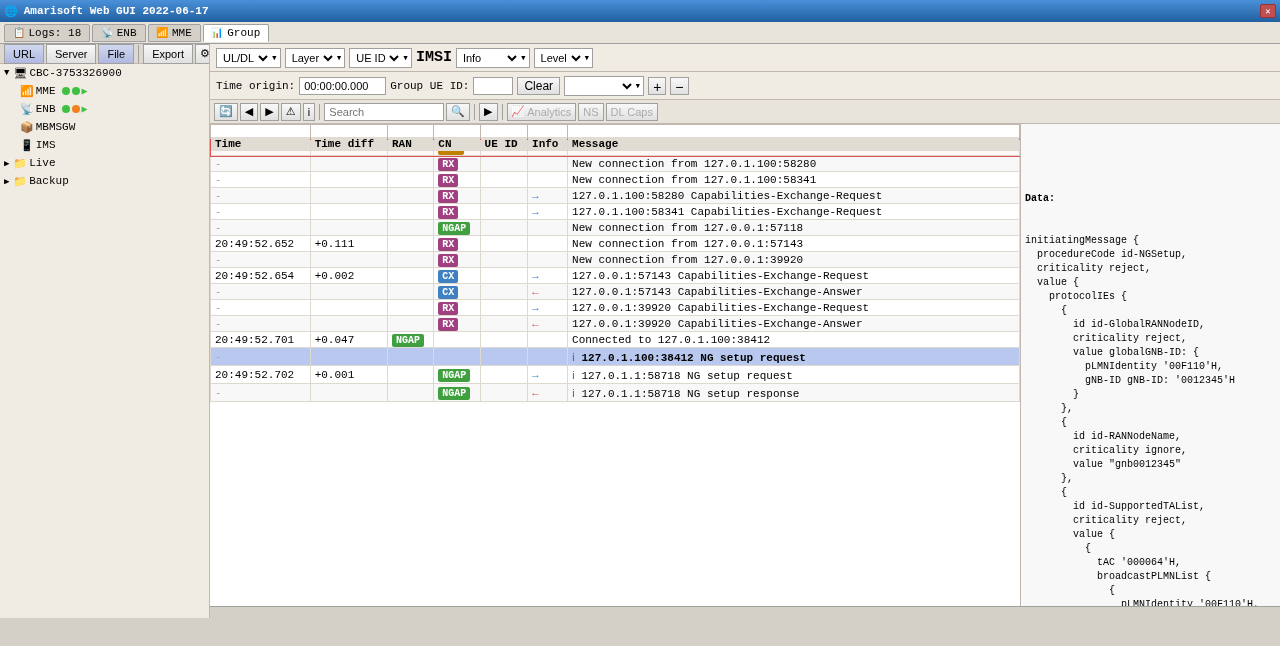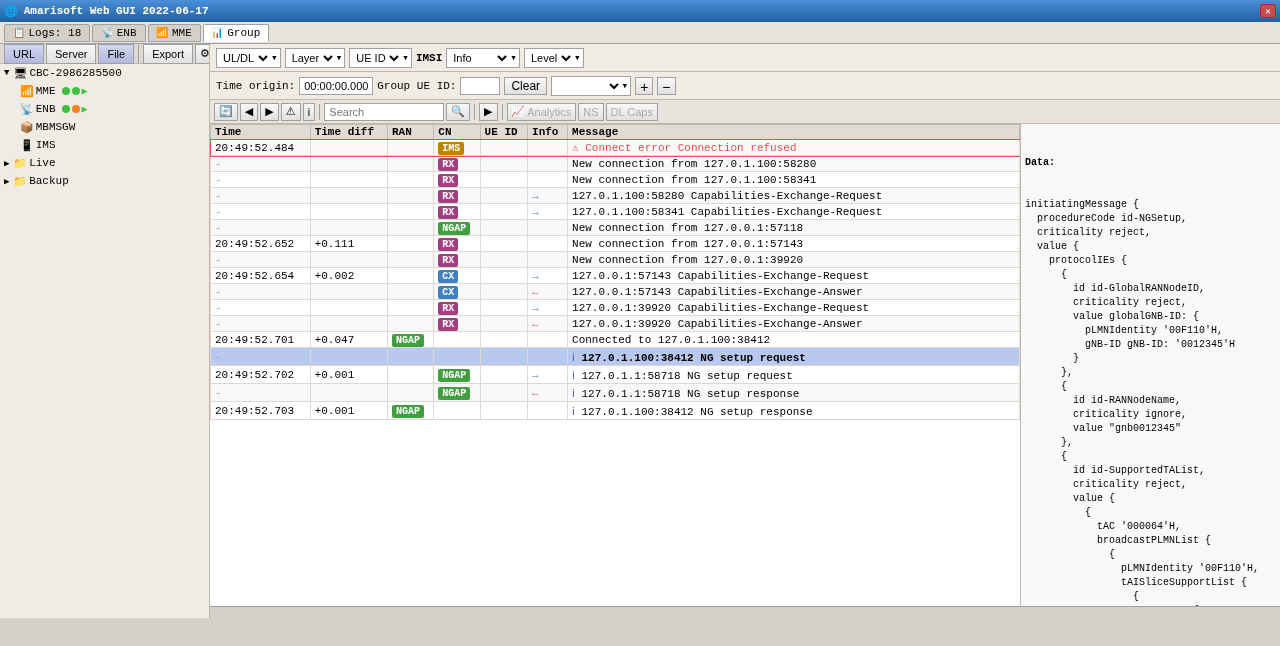--- a/index.html
+++ b/index.html
@@ -59,31 +59,31 @@
     
     .msg-toolbar { display: flex; align-items: center; gap: 2px; background: #e8e4dc; border-bottom: 1px solid #c0b8b0; padding: 2px 4px; height: 24px; }
     .msg-icon-btn { padding: 1px 4px; border: 1px solid #a0a0a0; background: linear-gradient(to bottom, #f8f8f8, #e0e0e0); font-size: 11px; cursor: pointer; height: 18px; display: flex; align-items: center; gap: 2px; }
     .msg-icon-btn.disabled { color: #aaa; cursor: default; }
     .search-box { border: 1px solid #a0a0a0; background: white; height: 18px; padding: 0 4px; font-size: 11px; width: 120px; }
     .sep-v { width: 1px; background: #a0a0a0; height: 16px; margin: 0 2px; }
 
     
     .msg-table-container { flex: 1; overflow-y: auto; overflow-x: auto; background: white; }
     .msg-table { width: 100%; border-collapse: collapse; }
-    .msg-table th { background: #e0dcd4; border: 1px solid #c0b8b0; padding: 1px 4px; font-size: 11px; font-weight: bold; text-align: left; white-space: nowrap; position: sticky; top: 0; z-index: 1; }
+    .msg-table th { background: #e0dcd4; border: 1px solid #c0b8b0; padding: 1px 4px; font-size: 11px; font-weight: bold; text-align: left; white-space: nowrap; position: sticky; top: 12px; z-index: 1; }
     .msg-table td { border: 1px solid #ddd9d0; padding: 1px 4px; font-size: 11px; white-space: nowrap; height: 16px; }
     .msg-table tr:nth-child(even) { background: #f8f8f8; }
 
     .badge { padding: 1px 4px; border-radius: 2px; font-size: 10px; font-weight: bold; color: white; }
     .badge-ngap { background: #40a040; }
 
     
     .right-panel { width: 260px; background: #f8f8f8; border-left: 1px solid #c0b8b0; display: flex; flex-direction: column; overflow: hidden; font-family: 'Courier New', monospace; font-size: 10px; }
     .right-panel-header { background: #e0dcd4; border-bottom: 1px solid #c0b8b0; padding: 2px 4px; font-size: 10px; }
-    .right-panel-content { flex: 1; overflow-y: auto; padding: 4px; white-space: pre; line-height: 1.4; }
+    .right-panel-content { flex: 1; overflow-y: auto; padding: 4px; white-space: pre; line-height: 1.4; margin-top: 36px; }
 
     
     .bottom-scroll { height: 12px; background: #d4d0c8; border-top: 1px solid #a0a0a0; display: flex; align-items: center; overflow-x: auto; }
   </style>
 </head>
 <body>
 
 <div class="title-bar">
   <div class="title-bar-left">
     <span>🌐</span>
@@ -124,21 +124,21 @@
         <button class="toolbar-btn">Export</button>
         <button class="toolbar-icon-btn">⚙</button>
       </div>
 
     </div>
     <div class="sidebar-content">
 
       <div class="tree-item">
         <span class="tree-expand">▼</span>
         <span>🖥</span>
-        <span>CBC-2986285500</span>
+        <span>CBC-3753326900</span>
       </div>
       <div class="tree-item tree-indent-1">
         <span class="tree-expand"></span>
         <span>📶</span>
         <span>MME</span>
         <span style="margin-left:4px;display:flex;gap:2px;align-items:center;">
           <span class="status-dot dot-green"></span>
           <span class="status-dot dot-green"></span>
           <span style="color:#40c040;font-size:10px;">▶</span>
         </span>
@@ -190,38 +190,38 @@
           <option>Layer</option>
         </select>
         <span>▾</span>
       </div>
       <div class="dropdown">
         <select>
           <option>UE ID</option>
         </select>
         <span>▾</span>
       </div>
-      <span style="font-size:11px;font-weight:bold;">IMSI</span>
+      <span style="font-size:15px;font-weight:bold;">IMSI</span>
       <div class="dropdown">
         <select>
           <option>Info</option><option>Debug</option><option>Warning</option><option>Error</option>
         </select>
         <span>▾</span>
       </div>
       <div class="dropdown">
         <select>
           <option>Level</option>
         </select>
         <span>▾</span>
       </div>
     </div>
 
     <div class="filter-bar">
       <span class="filter-label">Time origin:</span>
-      <input class="filter-input" type="text" value="00:00:00.000" style="width: 74px;">
+      <input class="filter-input" type="text" value="00:00:00.000" style="width: 87px;">
       <span class="filter-label">Group UE ID:</span>
       <input class="filter-input" type="text" style="width: 40px;">
       <button class="clear-btn">Clear</button>
       <div class="dropdown" style="width:80px;">
         <select style="width:70px;"></select>
         <span>▾</span>
       </div>
       <button class="clear-btn" style="padding:1px 4px;font-size:14px;">+</button>
       <button class="clear-btn" style="padding:1px 4px;font-size:14px;">−</button>
     </div>
@@ -394,29 +394,20 @@
                 <td><span style="color:#4060c0;">ℹ</span> 127.0.1.1:58718 NG setup request</td>
               </tr>
               <tr>
                 <td style="color: rgb(170, 170, 170);">-</td>
                 <td></td>
                 <td></td>
                 <td><span class="badge" style="background: rgb(64, 160, 64); color: white;">NGAP</span></td>
                 <td></td>
                 <td><span style="color:#e05050;">←</span></td>
                 <td><span style="color:#4060c0;">ℹ</span> 127.0.1.1:58718 NG setup response</td>
-              </tr>
-              <tr>
-                <td>20:49:52.703</td>
-                <td>+0.001</td>
-                <td><span class="badge badge-ngap">NGAP</span></td>
-                <td></td>
-                <td></td>
-                <td></td>
-                <td><span style="color:#4060c0;">ℹ</span> 127.0.1.100:38412 NG setup response</td>
               </tr>
             </tbody>
         </table>
       </div>
 
       <div class="right-panel">
         <div class="right-panel-content">
           <div style="font-weight:bold;">Data:</div>
           <div id="right-panel-content">initiatingMessage {
   procedureCode id-NGSetup,

